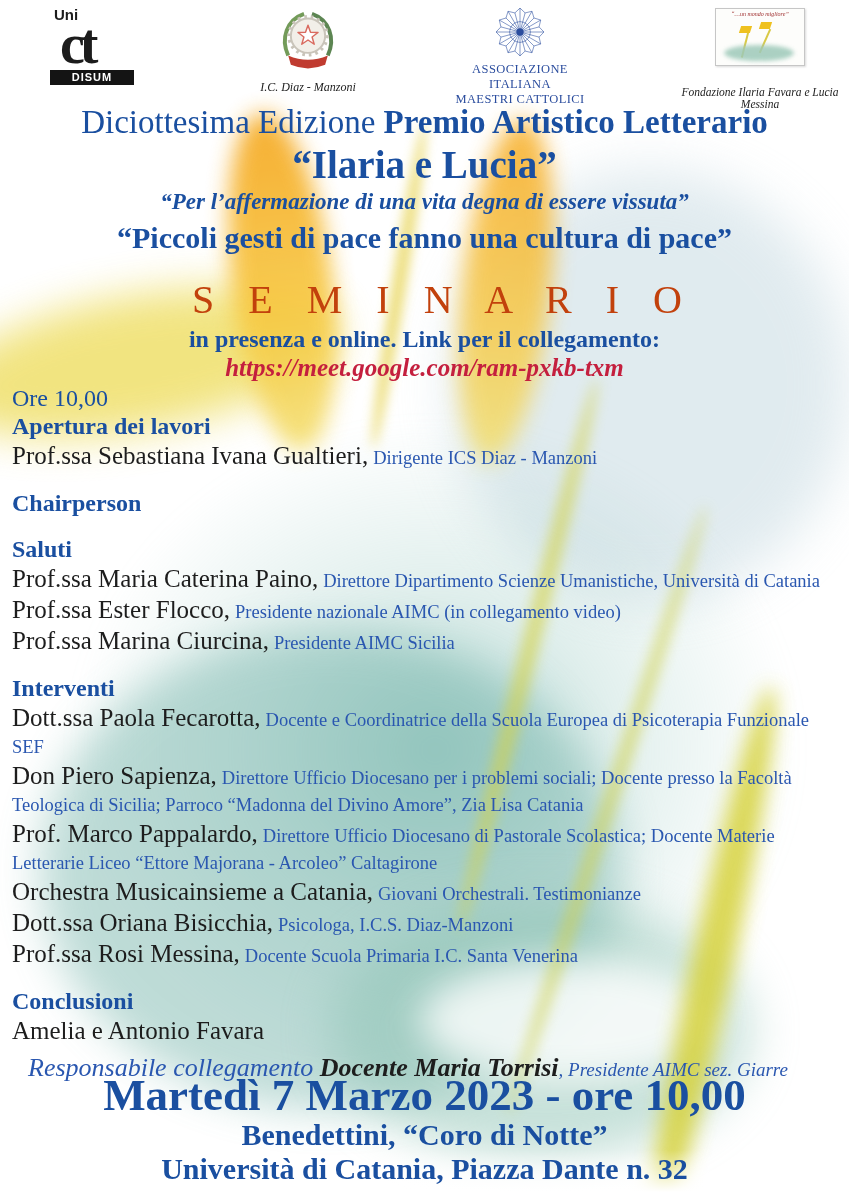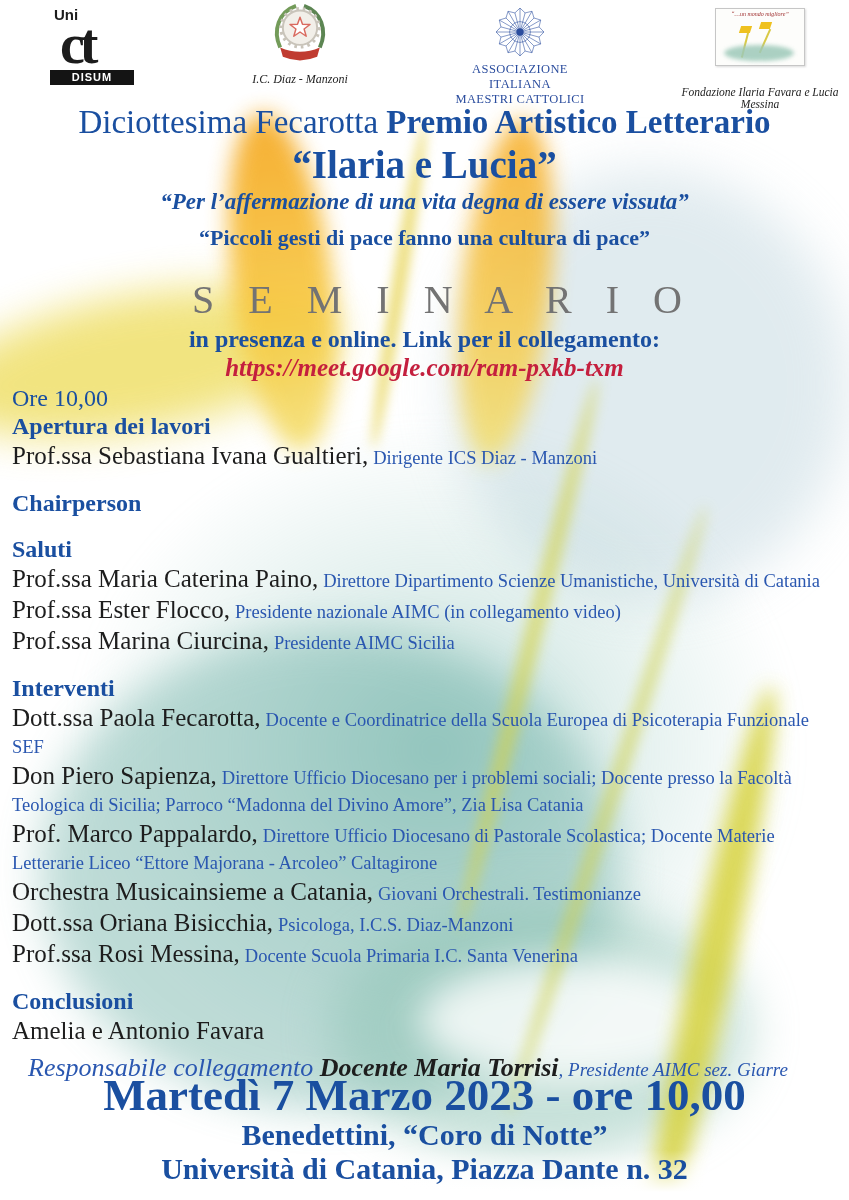--- a/index.html
+++ b/index.html
@@ -59,25 +59,25 @@
   .fgreen{position:absolute;left:8px;bottom:4px;width:70px;height:16px;border-radius:50%;
           background:#9dc9b9;filter:blur(2px);opacity:.85;}
   .fond figcaption{font-style:italic;font-size:11.5px;color:#222;margin-top:20px;}
 
   
   .titles{position:absolute;top:102px;left:0;width:100%;text-align:center;color:#1a4fa0;}
   .t1{font-size:33px;line-height:40px;}
   .t1 b{font-weight:bold;}
   .t2{font-size:39px;line-height:46px;font-weight:bold;}
   .t3{font-size:23px;line-height:27px;font-weight:bold;font-style:italic;}
-  .t4{font-size:22px;line-height:38px;font-weight:bold;margin-top:4px;}
+  .t4{font-size:30px;line-height:38px;font-weight:bold;margin-top:4px;}
 
   
   .seminar{position:absolute;top:277px;left:0;width:100%;text-align:center;}
-  .sem-h{font-size:40px;line-height:46px;letter-spacing:.30em;color:#737373;padding-left:37px;}
+  .sem-h{font-size:40px;line-height:46px;letter-spacing:.30em;color:#c2410c;padding-left:37px;}
   .sem-mode{font-size:24px;line-height:27px;font-weight:bold;color:#1a4fa0;margin-top:3px;}
   .sem-link{font-size:25px;line-height:29px;font-weight:bold;font-style:italic;color:#c41f3e;}
 
   
   .program{position:absolute;top:386px;left:12px;width:827px;}
   .time{margin:0;font-size:24px;line-height:25px;color:#1a4fa0;}
   .shead{margin:16px 0 0;font-size:24px;line-height:30px;font-weight:bold;color:#1a4fa0;}
   .shead.first{margin-top:0;}
   .entry{margin:0;line-height:26px;color:#1d1d1d;}
   .ename{font-size:25px;line-height:30px;}
@@ -115,21 +115,21 @@
   </div>
 
   <div class="content">
 
     <div class="unict">
       <div class="uni">Uni</div>
       <div class="ct">ct</div>
       <div class="disum">DISUM</div>
     </div>
 
-    <figure class="diaz" style="margin:0">
+    <figure class="diaz" style="margin:8px">
       <svg viewBox="0 0 100 100">
         <path d="M20,72 C8,46 18,18 44,9" stroke="#5a8a3c" stroke-width="6" fill="none" opacity=".85"></path>
         <path d="M80,72 C92,46 82,18 56,9" stroke="#3f7034" stroke-width="6" fill="none" opacity=".85"></path>
         <circle cx="50" cy="42" r="29" fill="none" stroke="#c9c4ba" stroke-width="5" stroke-dasharray="4 6"></circle>
         <circle cx="50" cy="42" r="26" fill="#f2efe9" stroke="#c9c4ba" stroke-width="3"></circle>
         <path d="M50,26 L53.8,36.7 L65.2,37.1 L56.2,44 L59.4,54.9 L50,48.5 L40.6,54.9 L43.8,44 L34.8,37.1 L46.2,36.7 Z" fill="#ffffff" stroke="#d96a5f" stroke-width="2.2" stroke-linejoin="round"></path>
         <path d="M20,72 Q50,85 80,72 L76,86 Q50,97 24,86 Z" fill="#c03b30"></path>
       </svg>
       <figcaption>I.C. Diaz - Manzoni</figcaption>
     </figure>
@@ -176,21 +176,21 @@
         <div class="fstem s1"></div>
         <div class="fstem s2"></div>
         <div class="fflag f1"></div>
         <div class="fflag f2"></div>
         <div class="fgreen"></div>
       </div>
       <figcaption>Fondazione Ilaria Favara e Lucia Messina</figcaption>
     </figure>
 
     <section class="titles">
-      <div class="t1"><span>Diciottesima Fecarotta </span><b>Premio Artistico Letterario</b></div>
+      <div class="t1"><span>Diciottesima Edizione </span><b>Premio Artistico Letterario</b></div>
       <div class="t2">“Ilaria e Lucia”</div>
       <div class="t3">“Per l’affermazione di una vita degna di essere vissuta”</div>
       <div class="t4">“Piccoli gesti di pace fanno una cultura di pace”</div>
     </section>
 
     <section class="seminar">
       <div class="sem-h">S E M I N A R I O</div>
       <div class="sem-mode">in presenza e online. Link per il collegamento:</div>
       <div class="sem-link">https://meet.google.com/ram-pxkb-txm</div>
     </section>

